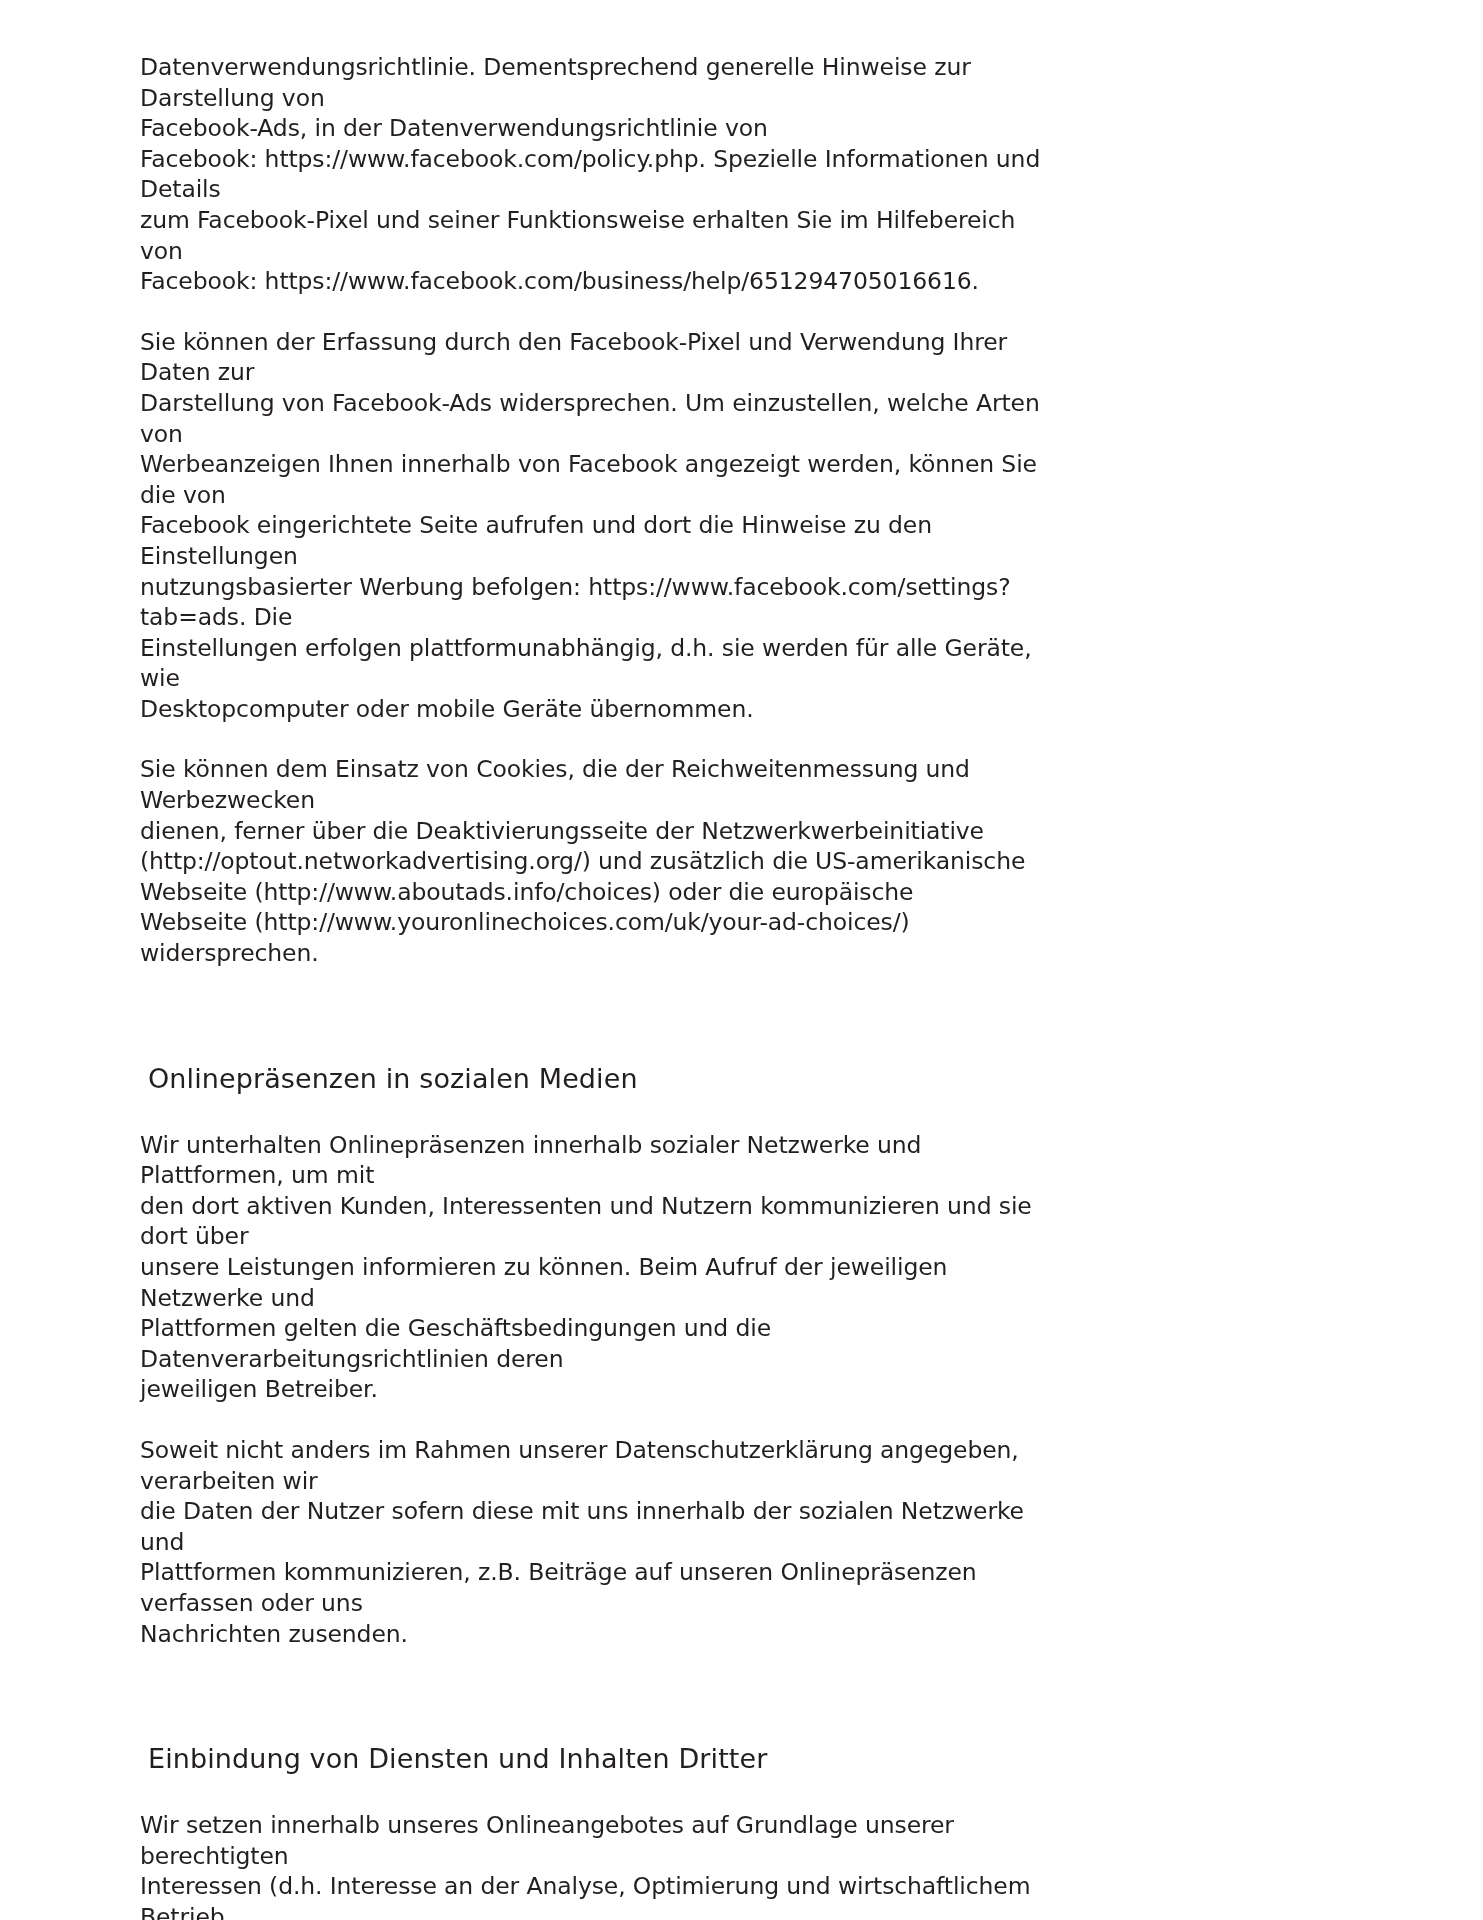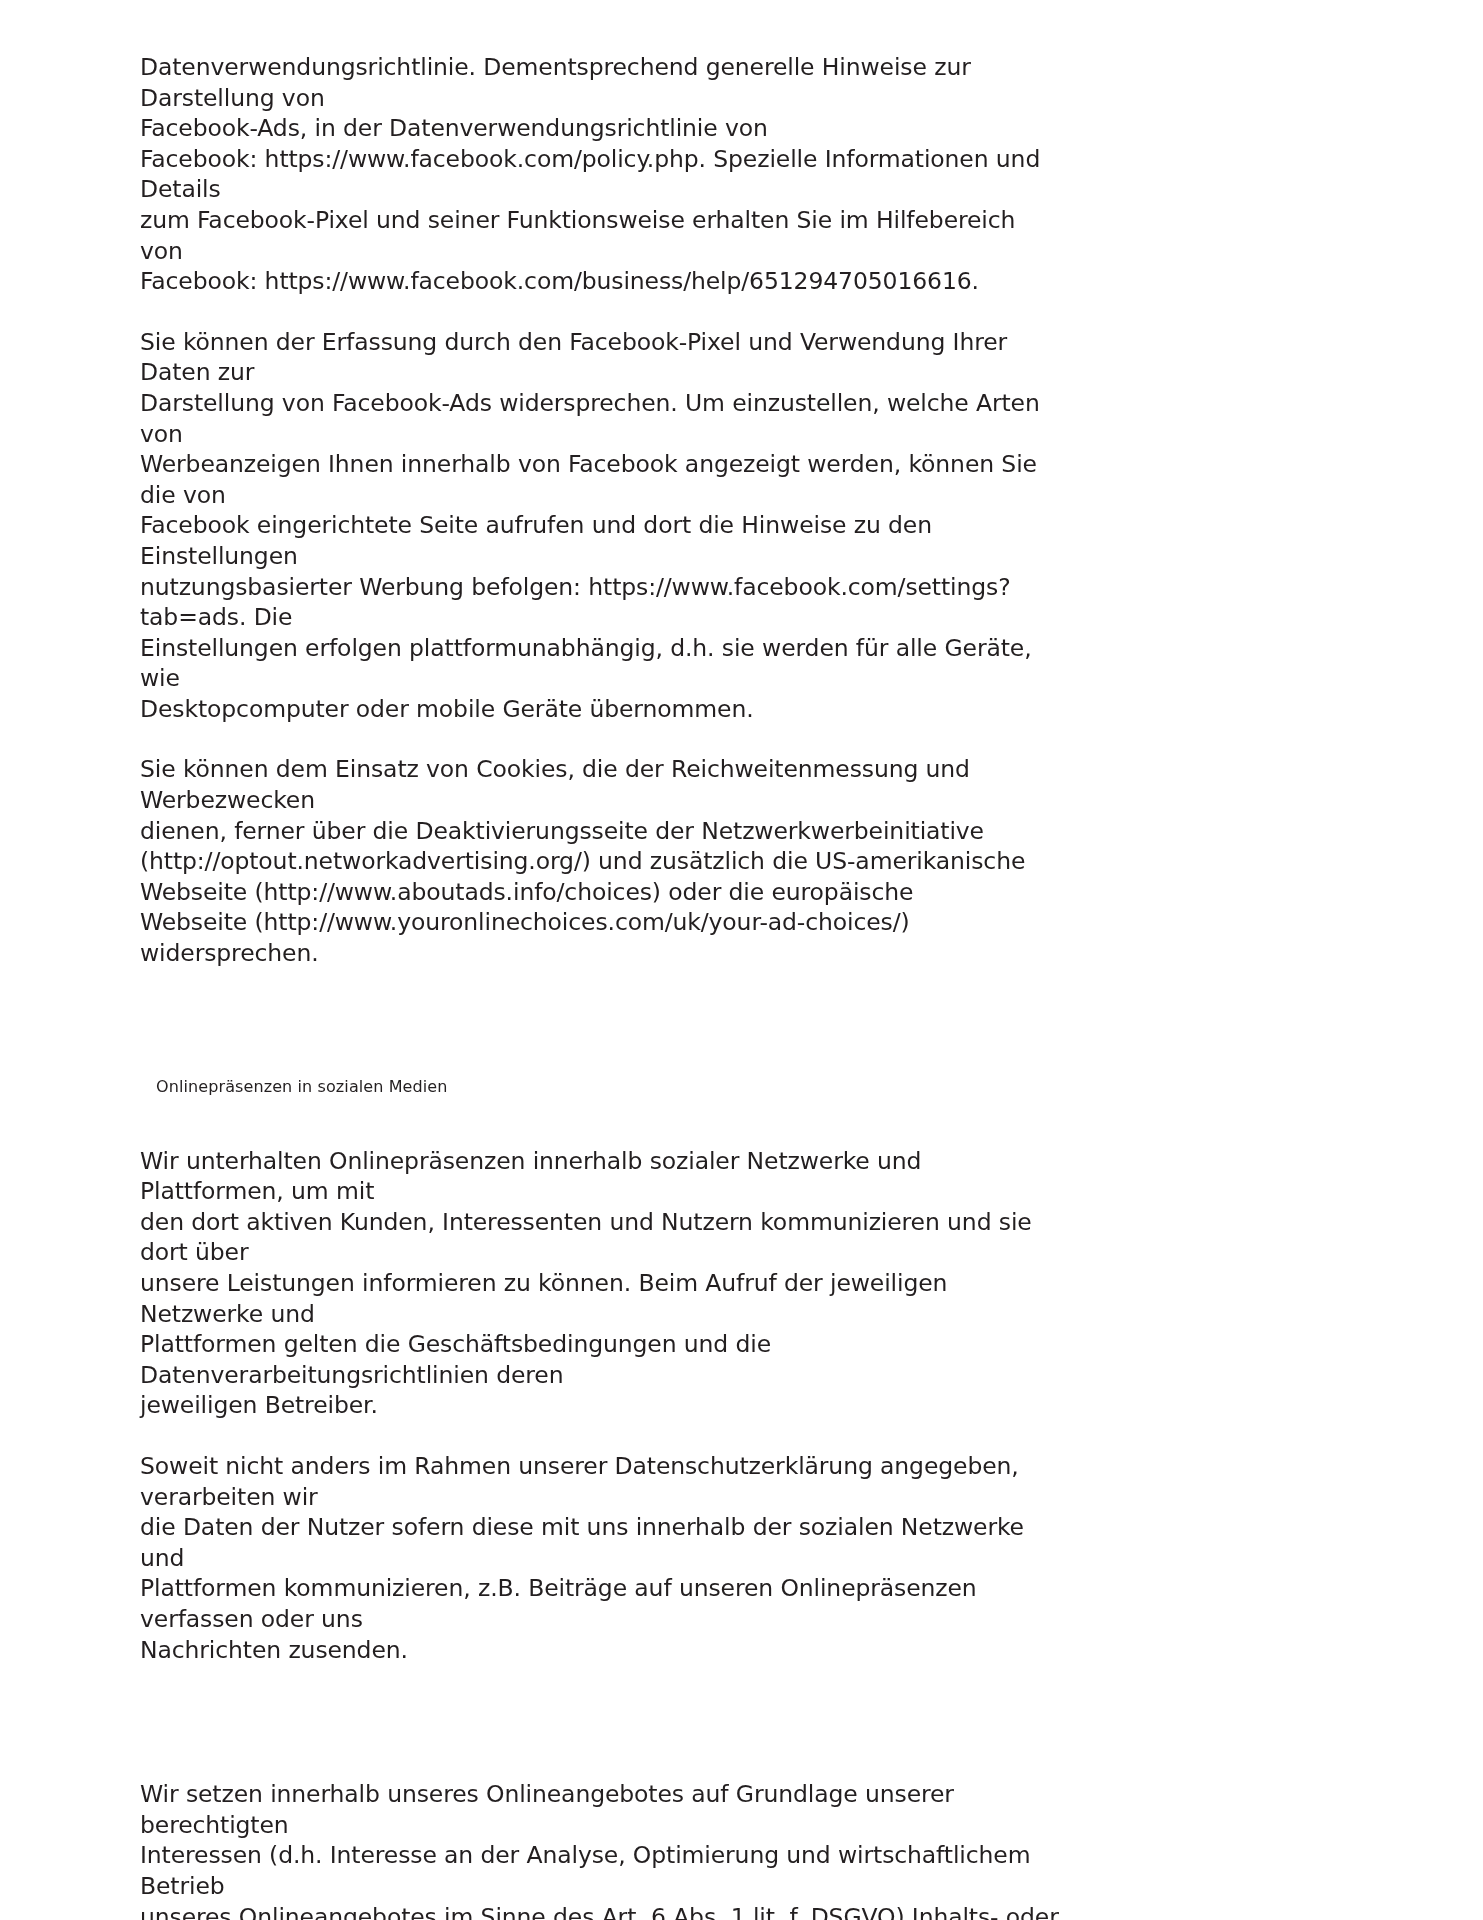--- a/index.html
+++ b/index.html
@@ -36,22 +36,22 @@
     letter-spacing: -0.12px;
     color: #231f20;
     white-space: pre-line;
     font-weight: 400;
   }
   .gap-para { height: 30px; }
   .gap-small { height: 28px; }
   .gap-before-heading { height: 58px; }
   .gap-after-heading { height: 28px; }
   h2.heading {
-    margin: 16px;
-    font-size: 16px;
+    margin: 8px;
+    font-size: 27px;
     line-height: 31px;
     font-weight: 400;
     letter-spacing: 0.1px;
     color: #231f20;
   }
 </style>
 </head>
 <body>
 
 <div class="page">
@@ -97,20 +97,21 @@
     <div class="gap-para"></div>
 
     <p class="para">Soweit nicht anders im Rahmen unserer Datenschutzerklärung angegeben, verarbeiten wir
 die Daten der Nutzer sofern diese mit uns innerhalb der sozialen Netzwerke und
 Plattformen kommunizieren, z.B. Beiträge auf unseren Onlinepräsenzen verfassen oder uns
 Nachrichten zusenden.</p>
 
     <div class="gap-before-heading"></div>
     <div class="gap-small"></div>
 
+    <h2 class="heading">Einbindung von Diensten und Inhalten Dritter</h2>
 
     <div class="gap-after-heading"></div>
 
     <p class="para">Wir setzen innerhalb unseres Onlineangebotes auf Grundlage unserer berechtigten
 Interessen (d.h. Interesse an der Analyse, Optimierung und wirtschaftlichem Betrieb
 unseres Onlineangebotes im Sinne des Art. 6 Abs. 1 lit. f. DSGVO) Inhalts- oder
 Serviceangebote von Drittanbietern ein, um deren Inhalte und Services, wie z.B. Videos
 oder Schriftarten einzubinden (nachfolgend einheitlich bezeichnet als “Inhalte”).</p>
 
   </div>

